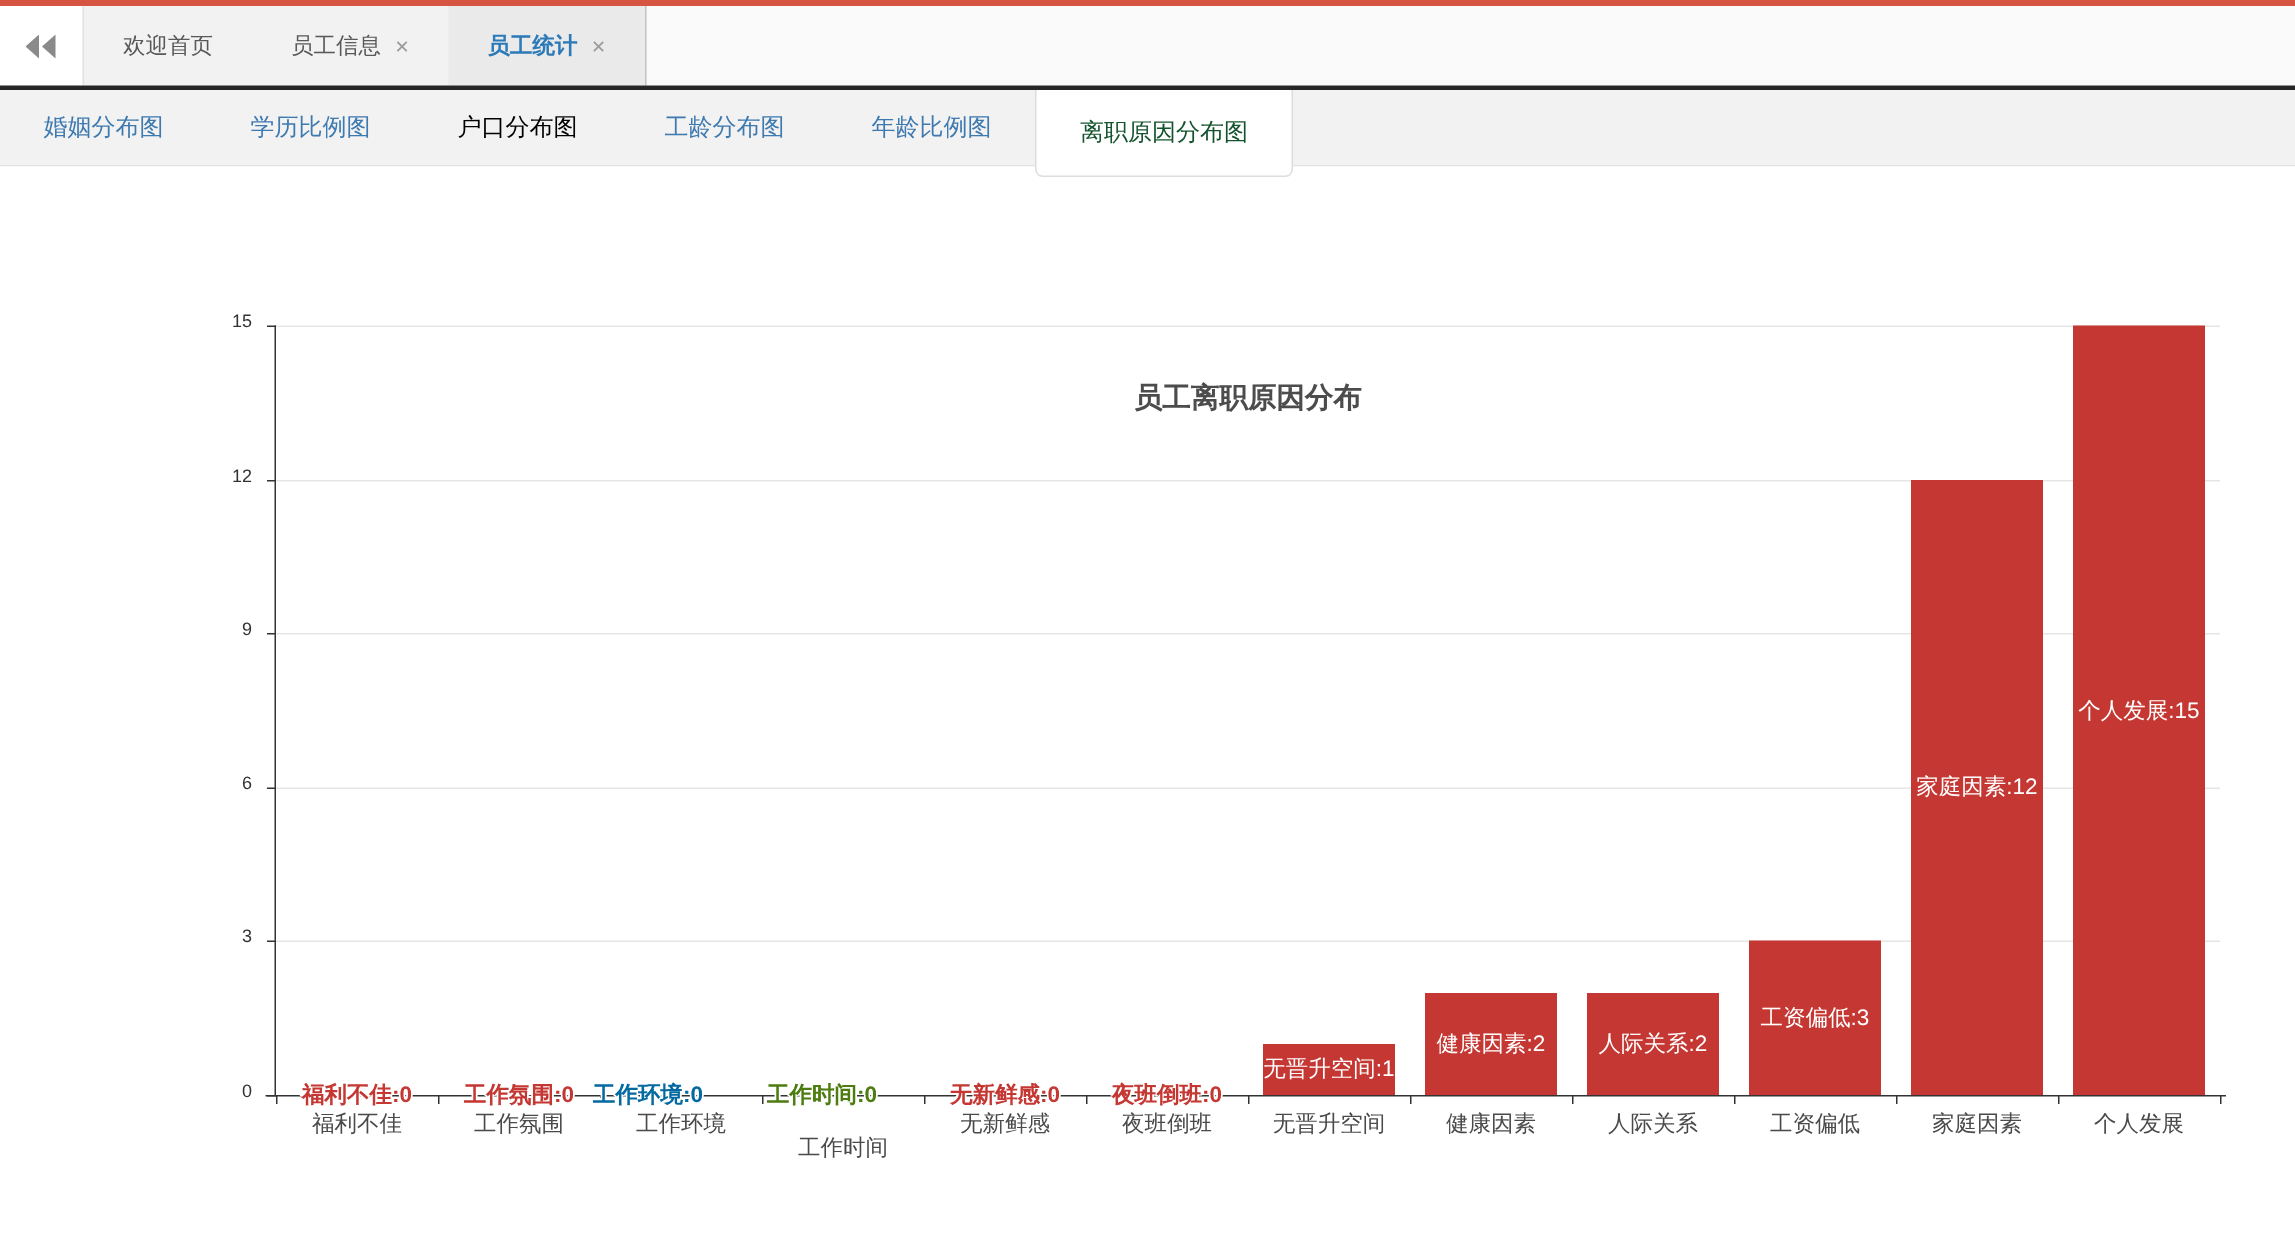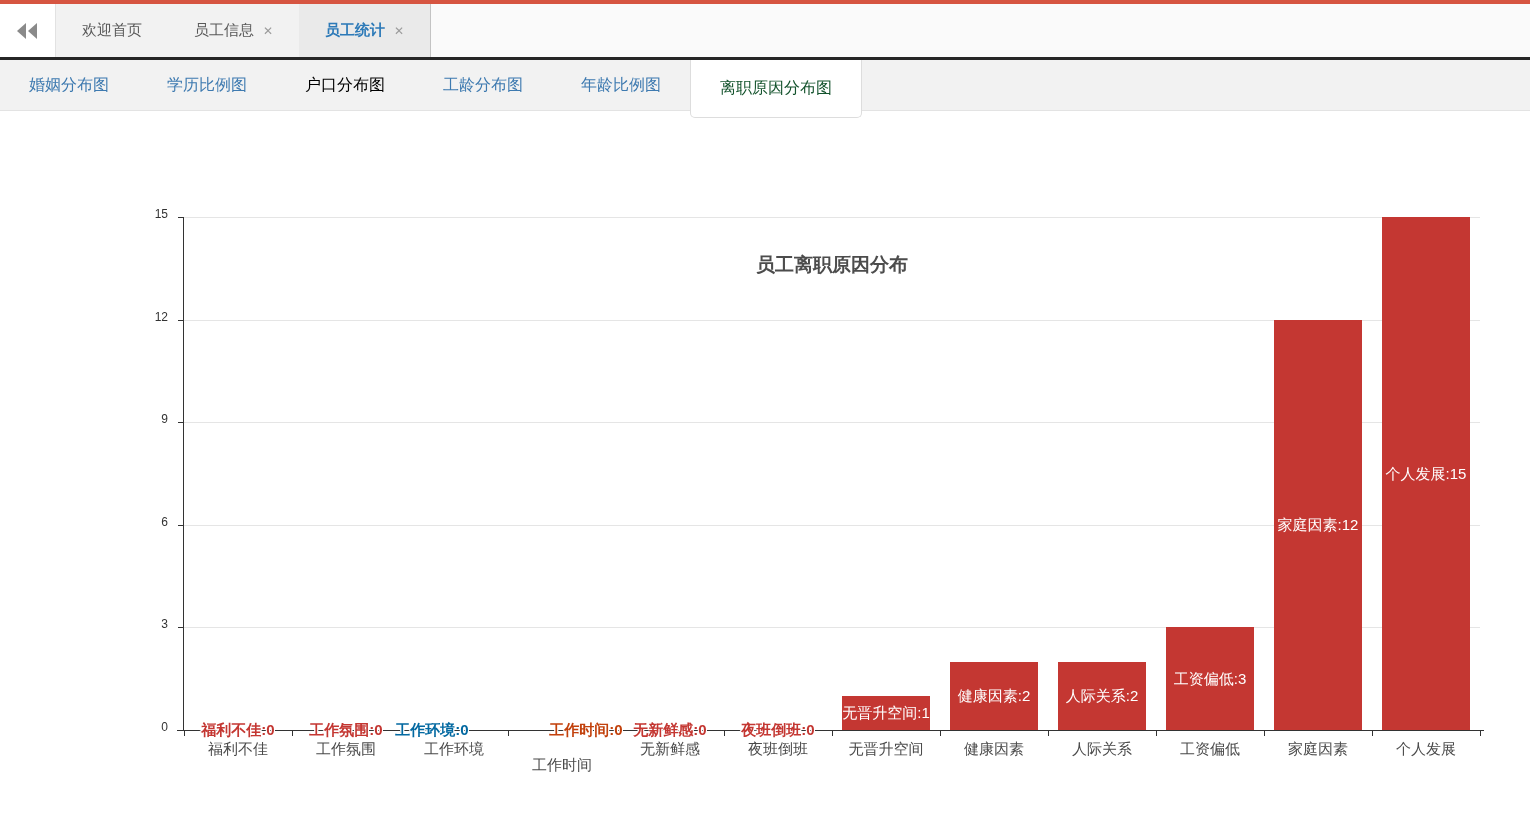--- a/index.html
+++ b/index.html
@@ -126,21 +126,21 @@
     <div class="tick" style="left: 1156px; top: 730px; width: 1px; height: 6px; background: rgb(51, 51, 51);"></div>
     <div class="tick" style="left: 1264px; top: 730px; width: 1px; height: 6px; background: rgb(51, 51, 51);"></div>
     <div class="tick" style="left: 1372px; top: 730px; width: 1px; height: 6px; background: rgb(51, 51, 51);"></div>
     <div class="tick" style="left: 1480px; top: 730px; width: 1px; height: 6px; background: rgb(51, 51, 51);"></div>
     <div class="bar-label zero" style="left: 238px; top: 730px; color: rgb(196, 55, 50);">福利不佳:0</div>
     <div class="cat-label" style="left: 184px; top: 740px; width: 108px;">福利不佳</div>
     <div class="bar-label zero" style="left: 346px; top: 730px; color: rgb(196, 55, 50);">工作氛围:0</div>
     <div class="cat-label" style="left: 292px; top: 740px; width: 108px;">工作氛围</div>
     <div class="bar-label zero" style="left: 432px; top: 730px; color: #0369a1;">工作环境:0</div>
     <div class="cat-label" style="left: 400px; top: 740px; width: 108px;">工作环境</div>
-    <div class="bar-label zero" style="left: 586px; top: 730px; color: #c2410c;">工作时间:0</div>
+    <div class="bar-label zero" style="left: 548px; top: 730px; color: #4d7c0f;">工作时间:0</div>
     <div class="cat-label" style="left: 508px; top: 740px; width: 108px; margin-top: 16px;">工作时间</div>
     <div class="bar-label zero" style="left: 670px; top: 730px; color: rgb(196, 55, 50);">无新鲜感:0</div>
     <div class="cat-label" style="left: 616px; top: 740px; width: 108px;">无新鲜感</div>
     <div class="bar-label zero" style="left: 778px; top: 730px; color: rgb(196, 55, 50);">夜班倒班:0</div>
     <div class="cat-label" style="left: 724px; top: 740px; width: 108px;">夜班倒班</div>
     <div class="bar" style="left: 842px; top: 695.8px; width: 88px; height: 34.2px; background: rgb(196, 55, 50);"></div>
     <div class="bar-label" style="left: 886px; top: 712.9px;">无晋升空间:1</div>
     <div class="cat-label" style="left: 832px; top: 740px; width: 108px;">无晋升空间</div>
     <div class="bar" style="left: 950px; top: 661.6px; width: 88px; height: 68.4px; background: rgb(196, 55, 50);"></div>
     <div class="bar-label" style="left: 994px; top: 695.8px;">健康因素:2</div>

